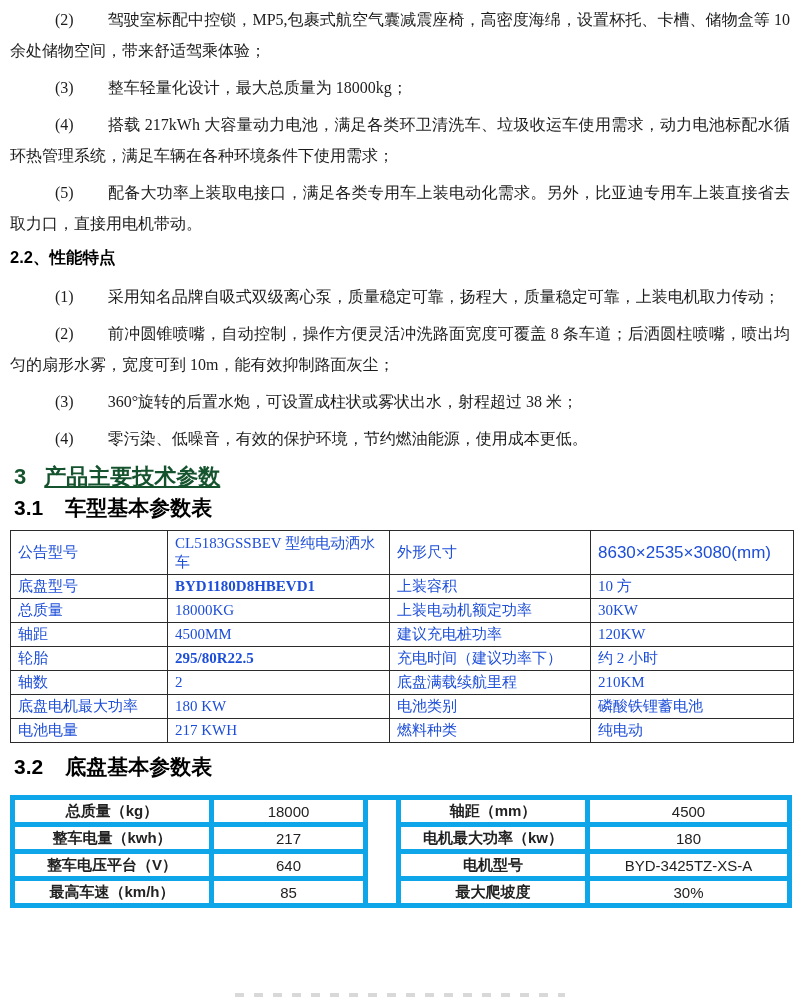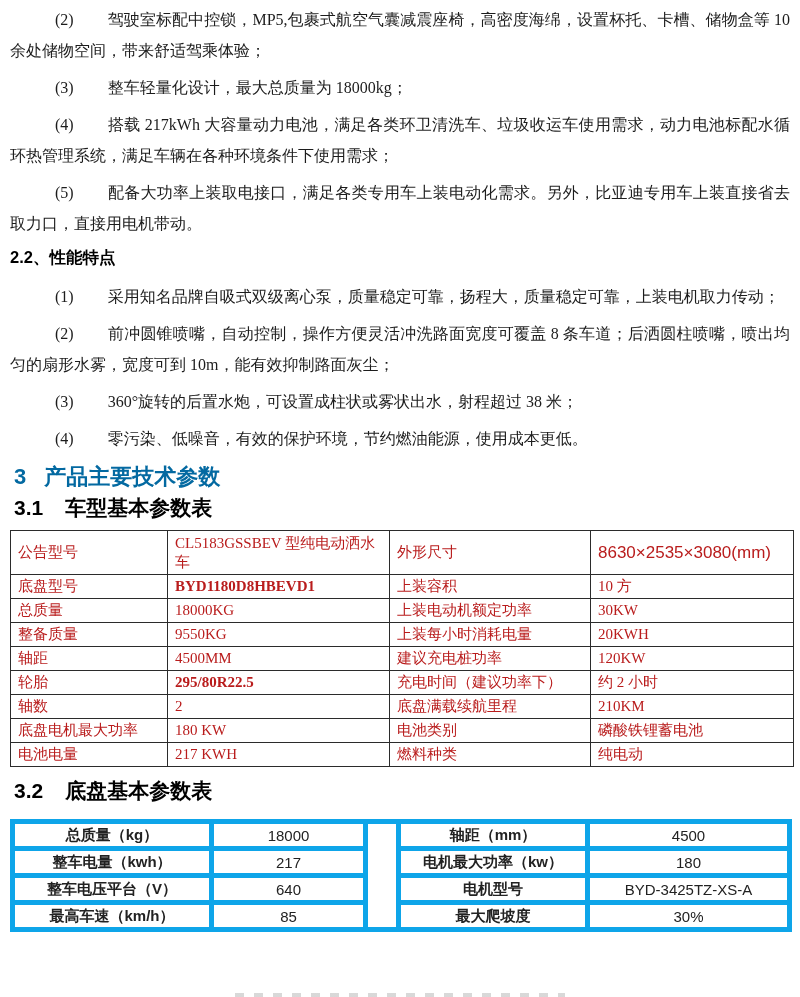--- a/index.html
+++ b/index.html
@@ -21,36 +21,36 @@
 
   
   h3.sub{
     margin:8px 0 14px 0;
     font-family:"Liberation Sans","DejaVu Sans",sans-serif;
     font-size:16.5px;line-height:20px;font-weight:bold;color:#000;
   }
   h1.main{
     margin:10px 0 8px 4px;
     font-family:"Liberation Sans","DejaVu Sans",sans-serif;
-    font-size:22px;line-height:26px;font-weight:bold;color:#0369a1;
+    font-size:22px;line-height:26px;font-weight:bold;color:#14532d;text-decoration:underline;
   }
   h2.tbl{
     margin:0 0 12px 4px;
     font-family:"Liberation Sans","DejaVu Sans",sans-serif;
     font-size:21px;line-height:20px;font-weight:bold;color:#000;
   }
   h2.tbl2{margin-top:14px;margin-bottom:18px;}
   .hnum{display:inline-block;margin-right:22px;}
   h1.main .hnum{margin-right:18px;}
 
   
   table.t1{
     border-collapse:collapse;table-layout:fixed;width:783px;
     font-family:"Liberation Serif","DejaVu Serif",serif;
-    font-size:15px;color:#b91c1c;padding-left:12px;
+    font-size:15px;color:#1d4ed8;padding-left:12px;
   }
   table.t1 td{
     border:1px solid #2b2b2b;
     padding:1px 7px;vertical-align:middle;text-align:left;
     overflow:hidden;
   }
   table.t1 tr{height:24px;}
   table.t1 tr.first{height:44px;}
   td.center{text-align:center;}
   td.bold{font-weight:bold;}
@@ -126,26 +126,20 @@
       <td>底盘型号</td>
       <td class="bold">BYD1180D8HBEVD1</td>
       <td>上装容积</td>
       <td>10 方</td>
     </tr>
     <tr>
       <td>总质量</td>
       <td>18000KG</td>
       <td>上装电动机额定功率</td>
       <td>30KW</td>
-    </tr>
-    <tr>
-      <td>整备质量</td>
-      <td>9550KG</td>
-      <td>上装每小时消耗电量</td>
-      <td>20KWH</td>
     </tr>
     <tr>
       <td>轴距</td>
       <td>4500MM</td>
       <td>建议充电桩功率</td>
       <td>120KW</td>
     </tr>
     <tr>
       <td>轮胎</td>
       <td class="bold">295/80R22.5</td>

